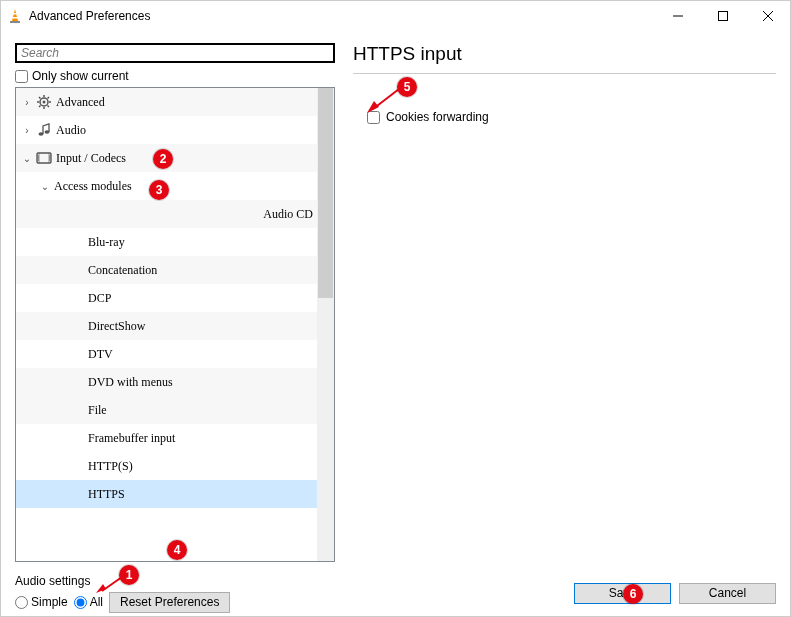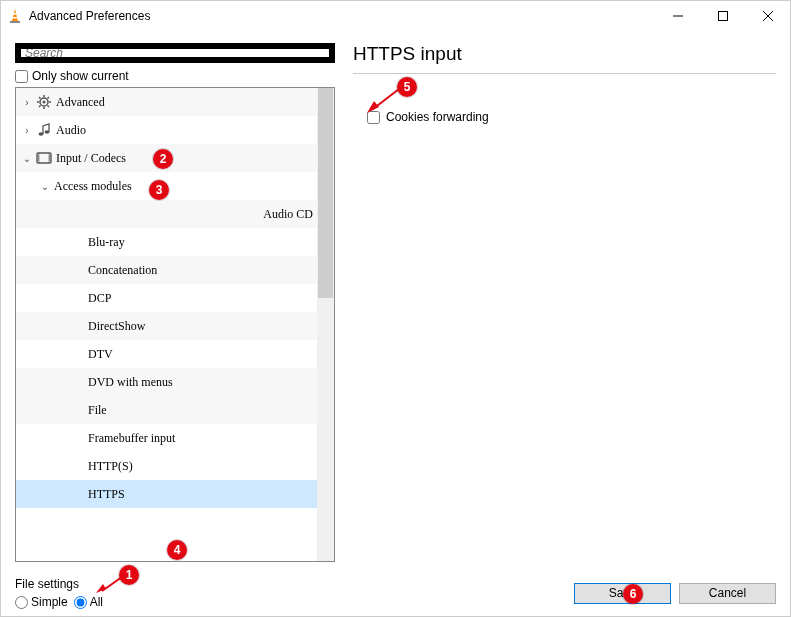--- a/index.html
+++ b/index.html
@@ -64,21 +64,21 @@
     position: absolute;
     left: 14px;
     top: 12px;
     width: 320px;
     bottom: 46px;
   }
   .search {
     width: 100%;
     height: 20px;
     box-sizing: border-box;
-    border: 6px solid #000000;
+    border: 2px solid #000000;
     padding: 1px 4px;
     font-size: 12px;
     font-style: italic;
     color: #0369a1;
     background: #fff;
   }
   .only-current {
     display: flex;
     align-items: flex-end;
     gap: 4px;
@@ -402,30 +402,31 @@
       <h2 class="section-title">HTTPS input</h2>
       <hr class="section-title-rule">
       <div class="setting-row">
         <input type="checkbox" style="">
         <span>Cookies forwarding</span>
       </div>
     </div>
 
     <div class="footer">
       <div class="footer-left">
-        <div class="row1">File settings</div>
+        <div class="row1">Audio settings</div>
         <div class="row2">
           <label>
             <input type="radio" name="mode" style="">
             <span>Simple</span>
           </label>
           <label>
             <input type="radio" name="mode" checked="" style="">
             <span>All</span>
           </label>
+          <button class="btn">Reset Preferences</button>
         </div>
       </div>
       <div class="footer-right">
         <button class="btn primary">Save</button>
         <button class="btn">Cancel</button>
       </div>
     </div>
 
     <div class="anno" style="left:118px; top:534px;">1</div>
     <div class="anno" style="left:152px; top:118px;">2</div>

